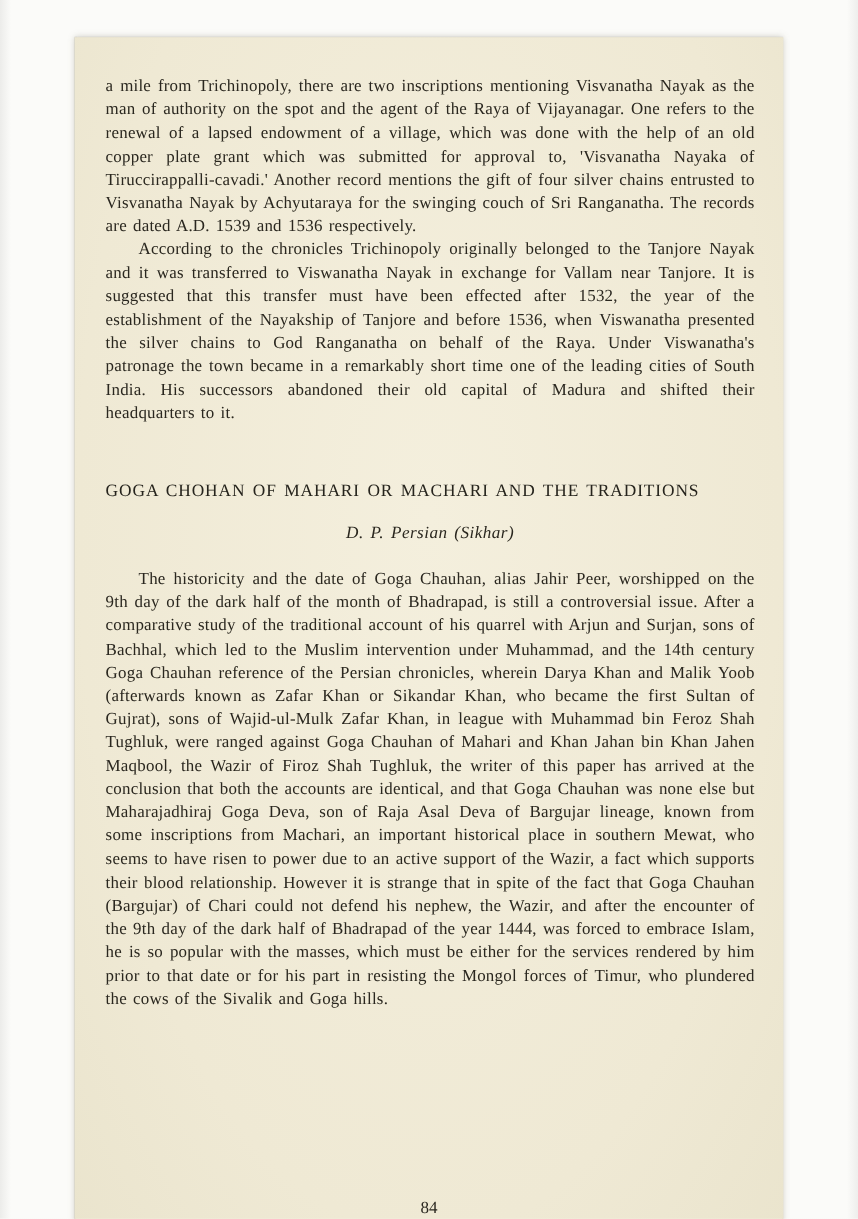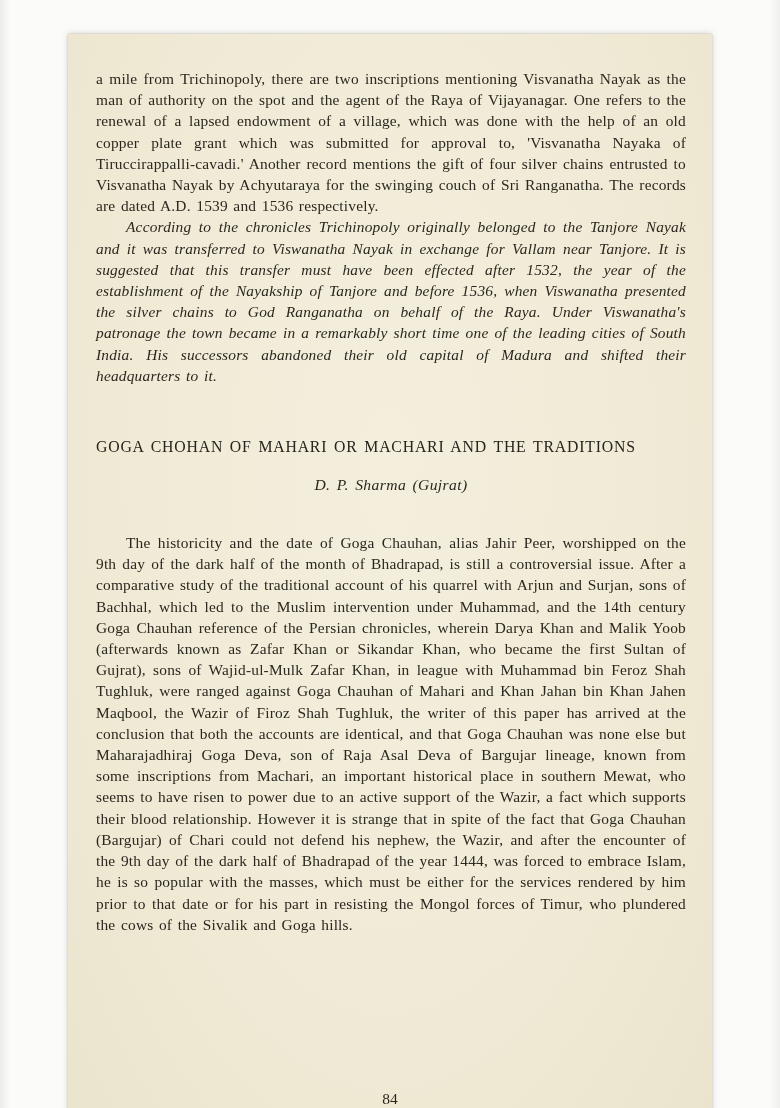--- a/index.html
+++ b/index.html
@@ -40,41 +40,41 @@
     margin: 0;
     font-size: 15.4px;
     line-height: 21.2px;
     text-align: justify;
     text-justify: inter-word;
     letter-spacing: 0.2px;
     word-spacing: 1.5px;
     color: #2a271f;
   }
   p.body.indented { text-indent: 30px; }
-  p.body + p.body { margin-top: 0px; font-style: italic; }
+  p.body + p.body { margin-top: 0px; }
   .section-heading {
     margin: 52px 0 0 0;
     font-size: 15.8px;
     font-weight: normal;
     text-align: left;
     letter-spacing: 0.8px;
     word-spacing: 2px;
     color: #26241d;
     white-space: nowrap;
   }
   .author {
     margin-top: 20px;
     text-align: center;
     font-style: italic;
     font-size: 15.6px;
     letter-spacing: 0.4px;
     word-spacing: 2px;
     color: #2a271f;
   }
-  .section-body { margin-top: 38px; }
+  .section-body { margin-top: 22px; }
   .page-number {
     position: absolute;
     bottom: 22px;
     left: 0;
     right: 0;
     text-align: center;
     font-size: 15.5px;
     color: #2a271f;
   }
 </style>
@@ -83,21 +83,21 @@
 
 <div class="scan-edge"></div>
 
 <div class="page">
   <div class="text-block">
     <p class="body">a mile from Trichinopoly, there are two inscriptions mentioning Visvanatha Nayak as the man of authority on the spot and the agent of the Raya of Vijayanagar. One refers to the renewal of a lapsed endowment of a village, which was done with the help of an old copper plate grant which was submitted for approval to, 'Visvanatha Nayaka of Tiruccirappalli-cavadi.' Another record mentions the gift of four silver chains entrusted to Visvanatha Nayak by Achyutaraya for the swinging couch of Sri Ranganatha. The records are dated A.D. 1539 and 1536 respectively.</p>
     <p class="body indented">According to the chronicles Trichinopoly originally belonged to the Tanjore Nayak and it was transferred to Viswanatha Nayak in exchange for Vallam near Tanjore. It is suggested that this transfer must have been effected after 1532, the year of the establishment of the Nayakship of Tanjore and before 1536, when Viswanatha presented the silver chains to God Ranganatha on behalf of the Raya. Under Viswanatha's patronage the town became in a remarkably short time one of the leading cities of South India. His successors abandoned their old capital of Madura and shifted their headquarters to it.</p>
 
     <h2 class="section-heading">GOGA CHOHAN OF MAHARI OR MACHARI AND THE TRADITIONS</h2>
 
-    <div class="author">D. P. Sharma (Gujrat)</div>
+    <div class="author">D. P. Persian (Sikhar)</div>
 
     <div class="section-body">
       <p class="body indented">The historicity and the date of Goga Chauhan, alias Jahir Peer, worshipped on the 9th day of the dark half of the month of Bhadrapad, is still a controversial issue. After a comparative study of the traditional account of his quarrel with Arjun and Surjan, sons of Bachhal, which led to the Muslim intervention under Muhammad, and the 14th century Goga Chauhan reference of the Persian chronicles, wherein Darya Khan and Malik Yoob (afterwards known as Zafar Khan or Sikandar Khan, who became the first Sultan of Gujrat), sons of Wajid-ul-Mulk Zafar Khan, in league with Muhammad bin Feroz Shah Tughluk, were ranged against Goga Chauhan of Mahari and Khan Jahan bin Khan Jahen Maqbool, the Wazir of Firoz Shah Tughluk, the writer of this paper has arrived at the conclusion that both the accounts are identical, and that Goga Chauhan was none else but Maharajadhiraj Goga Deva, son of Raja Asal Deva of Bargujar lineage, known from some inscriptions from Machari, an important historical place in southern Mewat, who seems to have risen to power due to an active support of the Wazir, a fact which supports their blood relationship. However it is strange that in spite of the fact that Goga Chauhan (Bargujar) of Chari could not defend his nephew, the Wazir, and after the encounter of the 9th day of the dark half of Bhadrapad of the year 1444, was forced to embrace Islam, he is so popular with the masses, which must be either for the services rendered by him prior to that date or for his part in resisting the Mongol forces of Timur, who plundered the cows of the Sivalik and Goga hills.</p>
     </div>
   </div>
 
   <div class="page-number">84</div>
 </div>
 
 </body></html>

